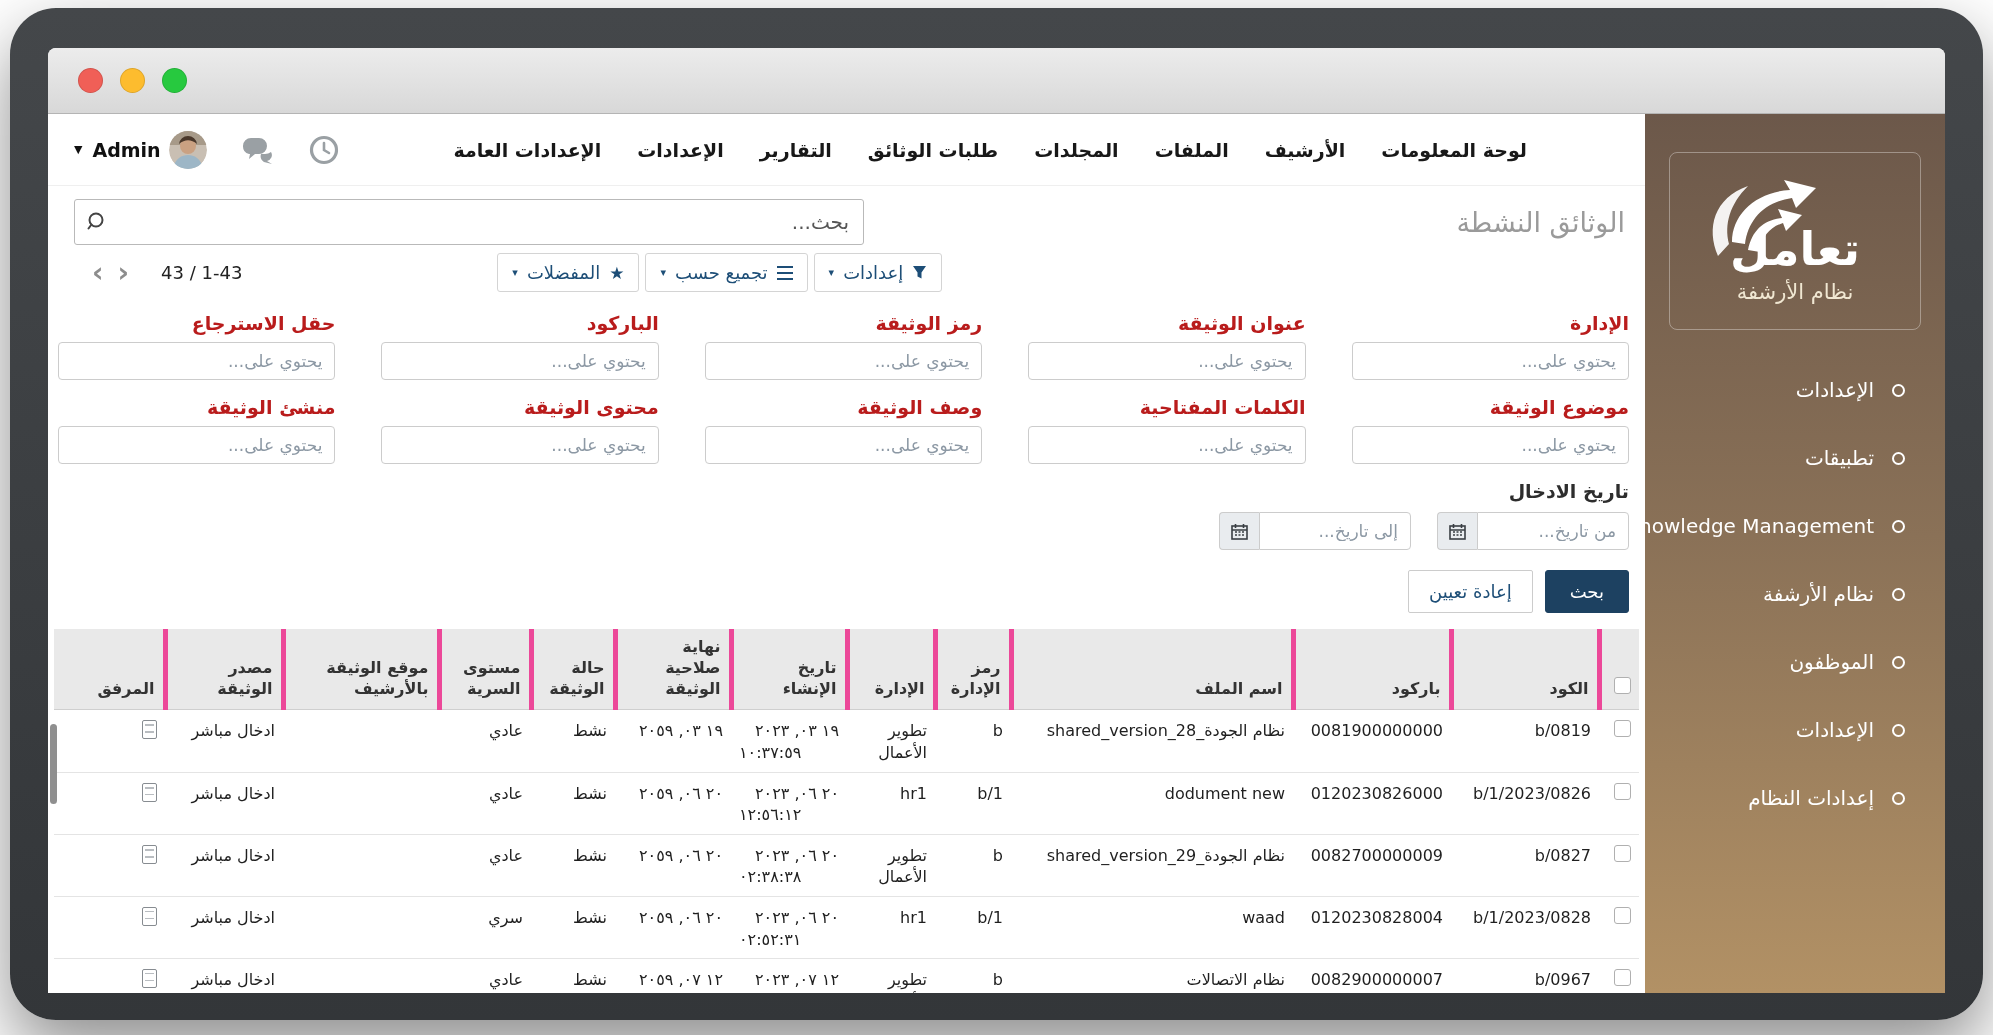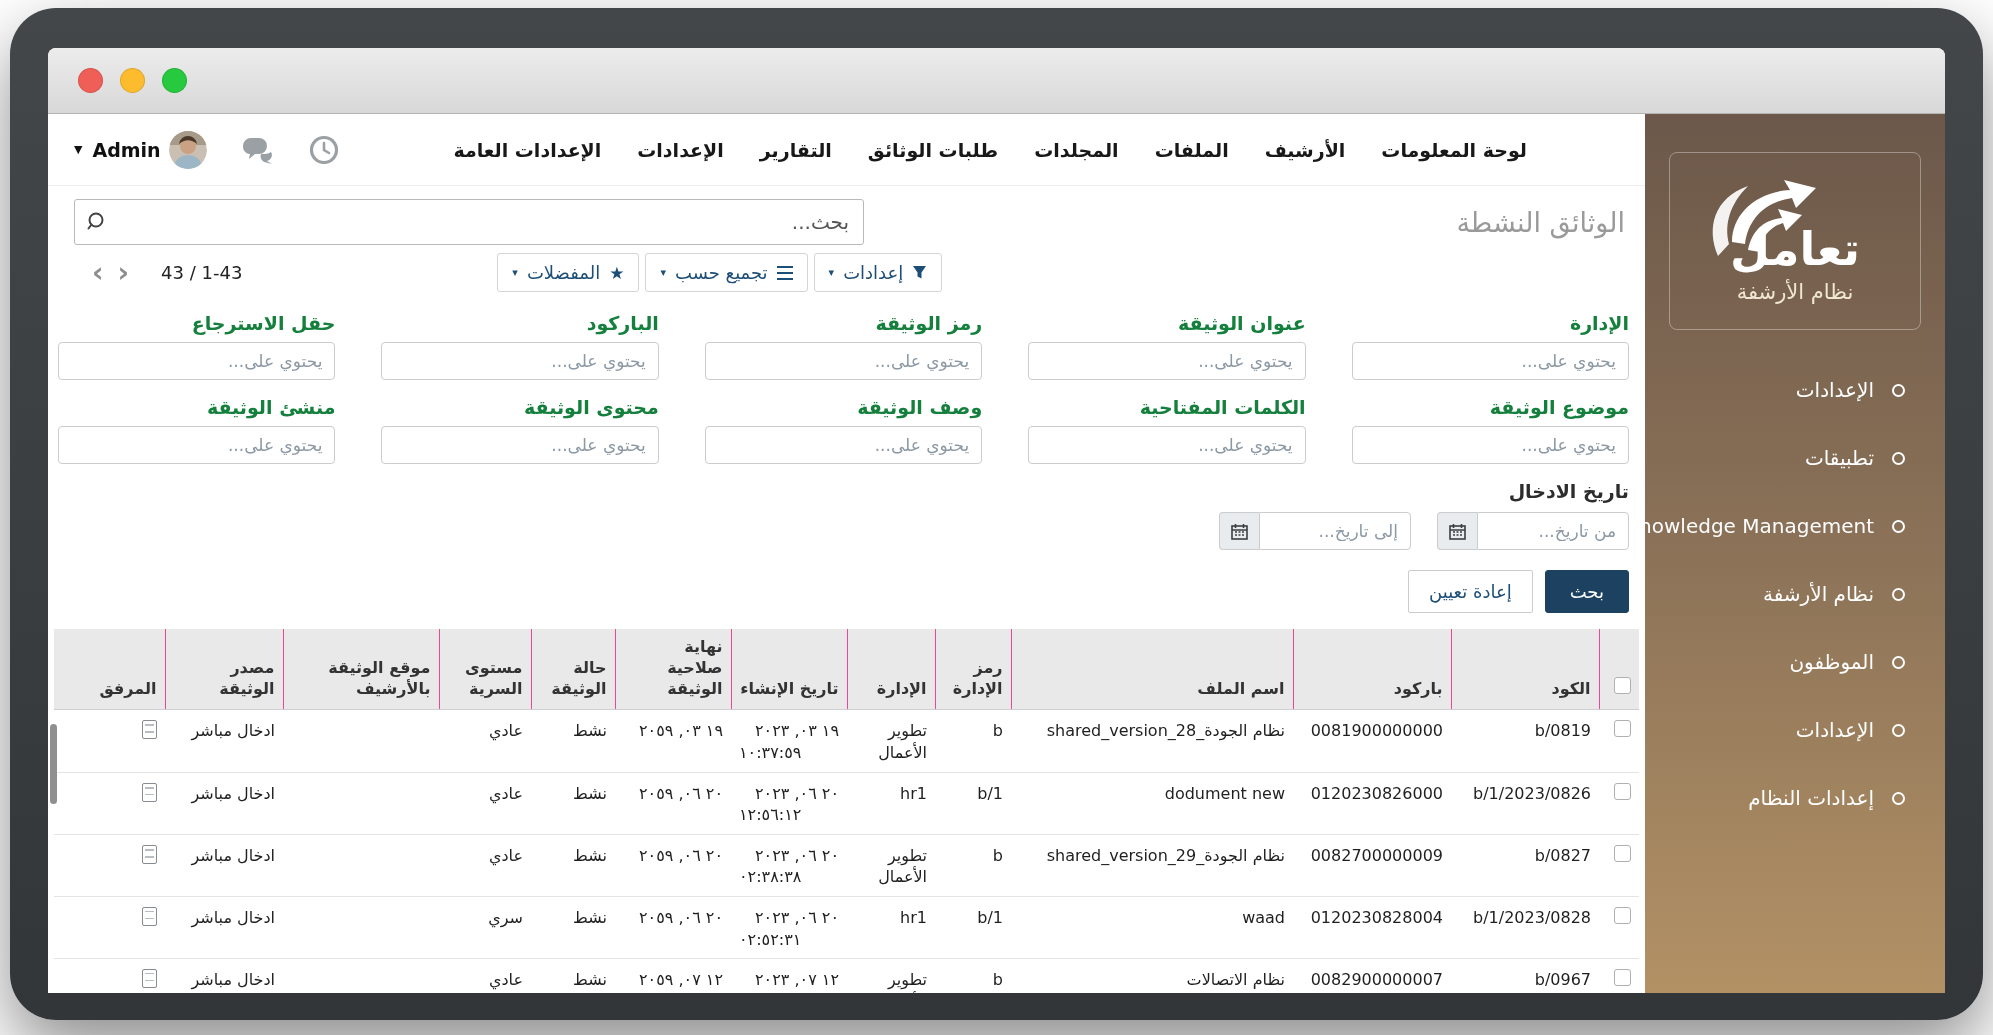--- a/index.html
+++ b/index.html
@@ -70,21 +70,21 @@
   .cr-gap { width:255px; }
   .pager { direction:ltr; display:flex; align-items:center; gap:14px; margin-left:24px; }
   .chev { font-size:28px; color:#8d8d8d; line-height:20px; cursor:pointer; font-weight:bold; }
   .pager-count { font-size:18px; color:#222; margin-left:18px; }
 
   
   .filter-panel { padding:6px 16px 0 10px; direction:rtl; }
   .fields-grid { display:grid; direction:rtl; grid-template-columns:repeat(5,1fr);
                  column-gap:46px; row-gap:16px; }
   .field label { display:block; text-align:right; font-size:19px; font-weight:bold;
-                 color:#15803d; margin-bottom:8px; }
+                 color:#b91c1c; margin-bottom:8px; }
   .field input { width:100%; height:38px; border:1px solid #ccc; border-radius:4px;
                  direction:rtl; padding:0 12px; font-size:17px; font-family:inherit; color:#333; outline:none; }
   .field input::placeholder, .date-input::placeholder { color:#8c98a4; }
   .date-section { margin-top:16px; }
   .date-label { font-size:19px; font-weight:bold; color:#2d2d2d; text-align:right; }
   .date-inputs { display:flex; direction:rtl; gap:26px; margin-top:10px; }
   .date-group { display:flex; direction:rtl; }
   .date-input { width:152px; height:38px; border:1px solid #ccc; border-radius:0 4px 4px 0;
                 direction:rtl; padding:0 12px; font-size:17px; font-family:inherit; outline:none; }
   .date-addon { width:40px; height:38px; background:#e9ecef; border:1px solid #ccc; border-right:none;
@@ -92,21 +92,21 @@
   .form-actions { display:flex; direction:rtl; gap:12px; margin-top:20px; }
   .btn-primary { background:#1d4161; color:#fff; border:1px solid #1d4161; border-radius:3px;
                  padding:10px 24px; font-size:18px; font-family:inherit; cursor:pointer; }
   .btn-outline { background:#fff; color:#1d4e77; border:1px solid #ccc; border-radius:2px;
                  padding:10px 20px; font-size:18px; font-family:inherit; cursor:pointer; }
 
   
   .table-wrap { margin:16px 6px 0 6px; flex:1; overflow:hidden; }
   table { width:100%; border-collapse:collapse; table-layout:fixed; direction:rtl; }
   thead th { background:#e9e9e9; font-size:16px; font-weight:bold; color:#333; text-align:right;
-             vertical-align:bottom; padding:8px 8px 10px; border-left:1px solid #ec4899;
+             vertical-align:bottom; padding:8px 8px 10px; border-left:5px solid #ec4899;
              border-bottom:1px solid #cfcfcf; line-height:1.3; }
   thead th:last-child { border-left:none; }
   tbody td { font-size:16px; color:#1f1f1f; text-align:right; vertical-align:top;
              padding:10px 8px 8px; border-bottom:1px solid #e4e4e4; line-height:1.35; height:56px; }
   .cell-time { text-align:left; direction:ltr; }
   .cb { appearance:none; width:17px; height:17px; border:1px solid #b0b0b0; border-radius:3px;
         background:#fff; cursor:pointer; display:inline-block; }
   .doc-icon { display:inline-block; width:15px; height:19px; border:1.5px solid #878c91; border-radius:2px;
               background:repeating-linear-gradient(#fff 0 3px,#b9bdc1 3px 4.5px,#fff 4.5px 7px);
               background-clip:content-box; padding:3px 2px; }

